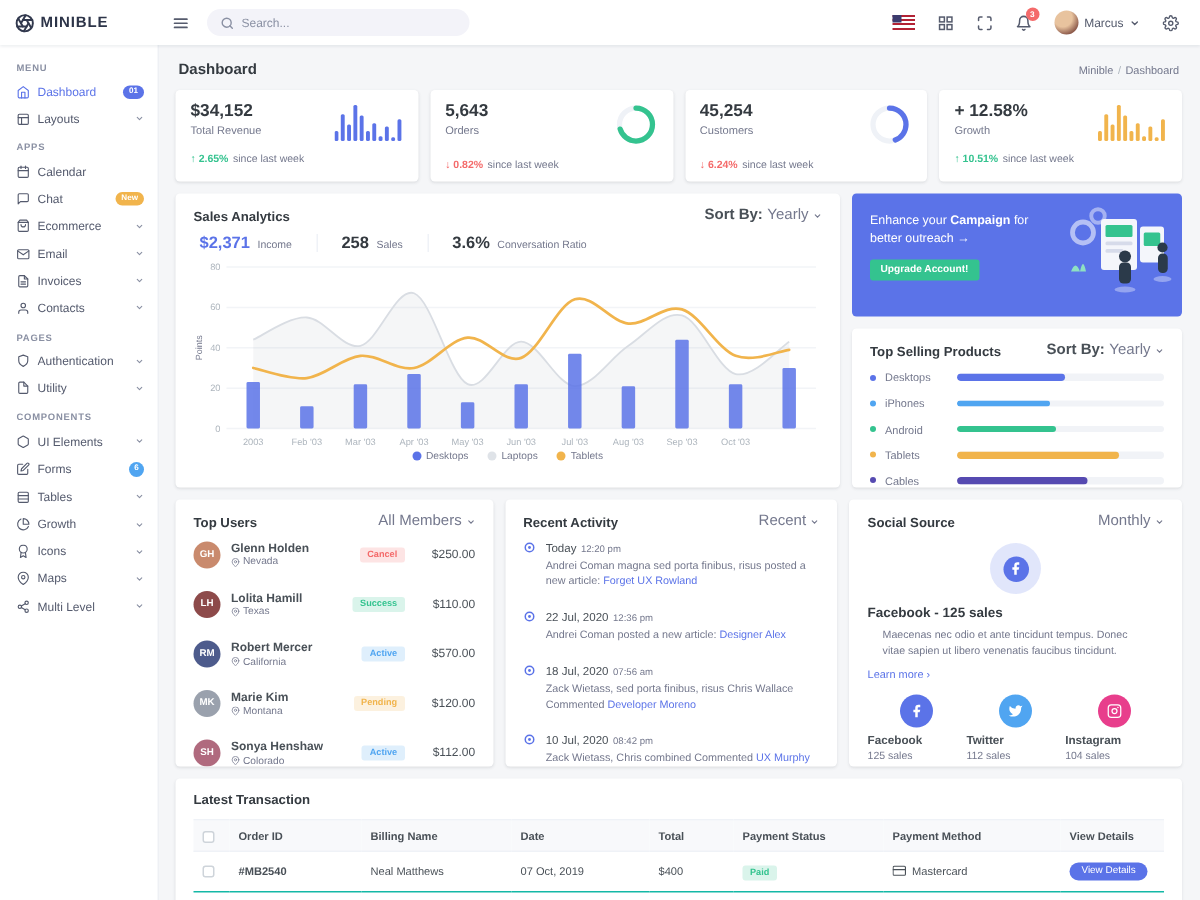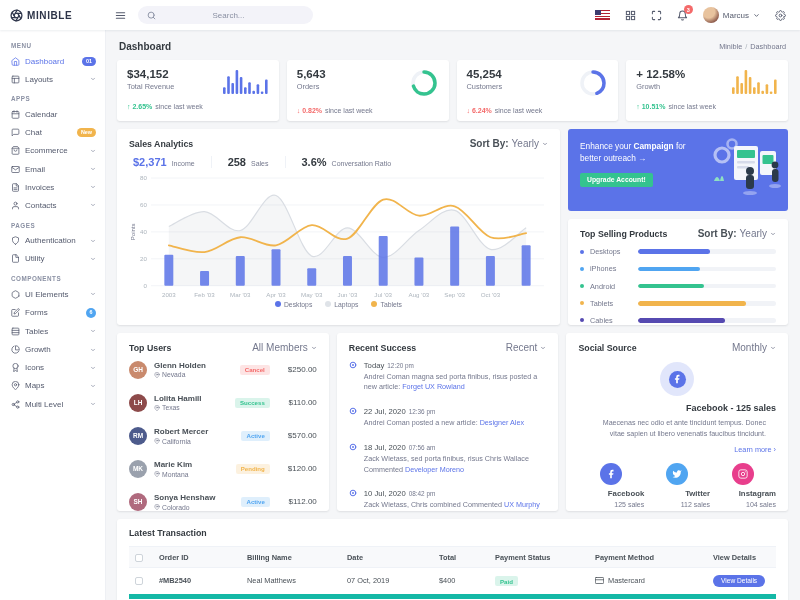--- a/index.html
+++ b/index.html
@@ -5,21 +5,21 @@
   * { margin:0; padding:0; box-sizing:border-box; }
   html,body { width:800px; height:600px; overflow:hidden; }
   body { font-family:"Liberation Sans",sans-serif; background:#f5f6f8; color:#495057; font-size:9px; position:relative; }
 
   
   .topbar { position:absolute; top:0; left:0; right:0; height:30px; background:#fff; display:flex; align-items:center; z-index:20; box-shadow:0 1px 2px rgba(15,34,58,.08); }
   .brand { width:105px; flex:none; display:flex; align-items:center; gap:4px; padding-left:10px; }
   .brand-name { font-weight:bold; font-size:10px; letter-spacing:.6px; color:#2d3448; }
   .hamburger { margin:0 12px 0 10px; color:#555b6d; cursor:pointer; display:flex; }
   .search { display:flex; align-items:center; gap:5px; background:#f3f3f9; border-radius:10px; height:18px; padding:0 9px; width:175px; color:#8a90a3; }
-  .search input { border:none; background:transparent; outline:none; font-size:8px; width:135px; font-family:inherit; color:#495057;text-align:center; }
+  .search input { border:none; background:transparent; outline:none; font-size:8px; width:135px; font-family:inherit; color:#495057; }
   .search input::placeholder { color:#8a90a3; }
   .top-right { margin-left:auto; display:flex; align-items:center; gap:15px; padding-right:14px; color:#555b6d; }
   .flag { width:15px; height:10px; position:relative; background:repeating-linear-gradient(#b22234 0 1.4px,#fff 1.4px 2.8px); flex:none; cursor:pointer; }
   .flag::after { content:""; position:absolute; left:0; top:0; width:6.5px; height:5px; background:#3c3b6e; }
   .icon-btn { position:relative; display:flex; cursor:pointer; color:#555b6d; }
   .noti-badge { position:absolute; top:-4.5px; right:-5px; background:#f46a6a; color:#fff; font-size:5.5px; min-width:9px; height:9px; border-radius:5px; display:flex; align-items:center; justify-content:center; font-weight:bold; }
   .user-chip { display:flex; align-items:center; gap:4px; font-size:8px; color:#555b6d; cursor:pointer; }
   .avatar-sm { width:16px; height:16px; border-radius:50%; background:radial-gradient(circle at 35% 30%, #e8c39e 0 40%, #8d5b4c 75%); flex:none; }
 
   
@@ -100,37 +100,37 @@
   .badge-soft.info    { background:rgba(80,165,241,.18); color:#50a5f1; }
   .user-amount { font-size:8px; color:#495057; width:40px; text-align:right; }
 
   .activity-item { display:flex; gap:7px; padding:6.5px 0; }
   .act-icon { color:#5b73e8; margin-top:1px; flex:none; display:flex; }
   .act-date { font-size:7.7px; color:#495057; }
   .act-time { font-size:6.4px; color:#74788d; margin-left:3px; }
   .act-text { font-size:7.2px; color:#74788d; line-height:1.5; margin-top:2px; }
   .act-link { color:#5b73e8; cursor:pointer; }
 
-  .social-card { text-align:right; }
+  .social-card { text-align:left; }
   .social-big { width:34px; height:34px; border-radius:50%; background:rgba(91,115,232,.18); display:flex; align-items:center; justify-content:center; margin:9px auto 7px; }
   .social-big-inner { width:17px; height:17px; border-radius:50%; background:#5b73e8; color:#fff; display:flex; align-items:center; justify-content:center; }
   .social-name { font-size:9px; font-weight:bold; color:#343a40; }
   .social-desc { font-size:7.1px; color:#74788d; line-height:1.5; margin:5px 10px 0; }
   .social-more { margin-top:6px; font-size:7.3px; color:#5b73e8; cursor:pointer; }
   .social-row { display:flex; margin-top:9px; }
   .social-col { flex:1; }
   .social-circle { width:22px; height:22px; border-radius:50%; margin:0 auto 4px; display:flex; align-items:center; justify-content:center; color:#fff; }
   .social-col-name { font-size:7.8px; font-weight:bold; color:#495057; }
   .social-col-sales { font-size:7px; color:#74788d; margin-top:2.5px; }
 
   
   .trans-card { padding:9px 12px; }
   .trans-table { width:100%; border-collapse:collapse; font-size:7.4px; margin-top:8px; }
   .trans-table th { background:#f8f9fb; text-align:left; padding:5.5px 6px; color:#495057; font-weight:bold; border-top:1px solid #eff2f7; border-bottom:1px solid #eff2f7; white-space:nowrap; }
-  .trans-table td { padding:6.5px 6px; border-bottom:5px solid #14b8a6; color:#495057; white-space:nowrap; }
+  .trans-table td { padding:6.5px 6px; border-bottom:1px solid #14b8a6; color:#495057; white-space:nowrap; }
   .cbx { width:8px; height:8px; border:1px solid #ced4da; border-radius:2px; display:inline-block; background:#fff; cursor:pointer; vertical-align:middle; }
   .btn-view { background:#5b73e8; color:#fff; font-size:6.6px; padding:2.8px 8px; border-radius:9px; border:none; cursor:pointer; font-family:inherit; }
   .method { display:flex; align-items:center; gap:4px; }
   .bold { font-weight:bold; }
   .i { display:inline-flex; }
 </style>
 </head>
 <body>
 
 <header class="topbar">
@@ -760,21 +760,21 @@
                 </span>Colorado</div>
             </span>
             <span class="badge-soft info">Active</span>
             <span class="user-amount">$112.00</span>
           </div>
         </div>
     </div>
 
     <div class="card">
       <div class="card-head">
-        <div class="card-title">Recent Success</div>
+        <div class="card-title">Recent Activity</div>
         <div class="sort">
           <span>Recent</span>
           <svg viewBox="0 0 24 24" width="6" height="6" fill="none" stroke="currentColor" stroke-width="3" stroke-linecap="round">
               <polyline points="6 9 12 15 18 9"></polyline>
             </svg>
         </div>
       </div>
       <div id="activity-list">
           <div class="activity-item">
             <span class="i act-icon">

